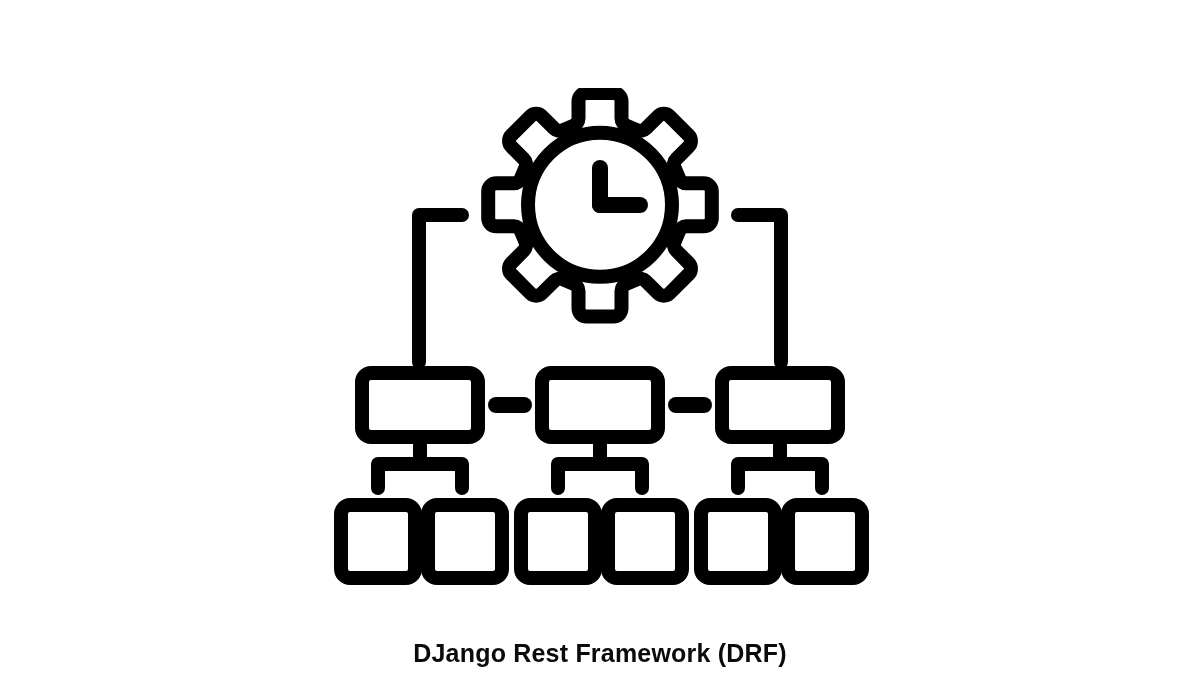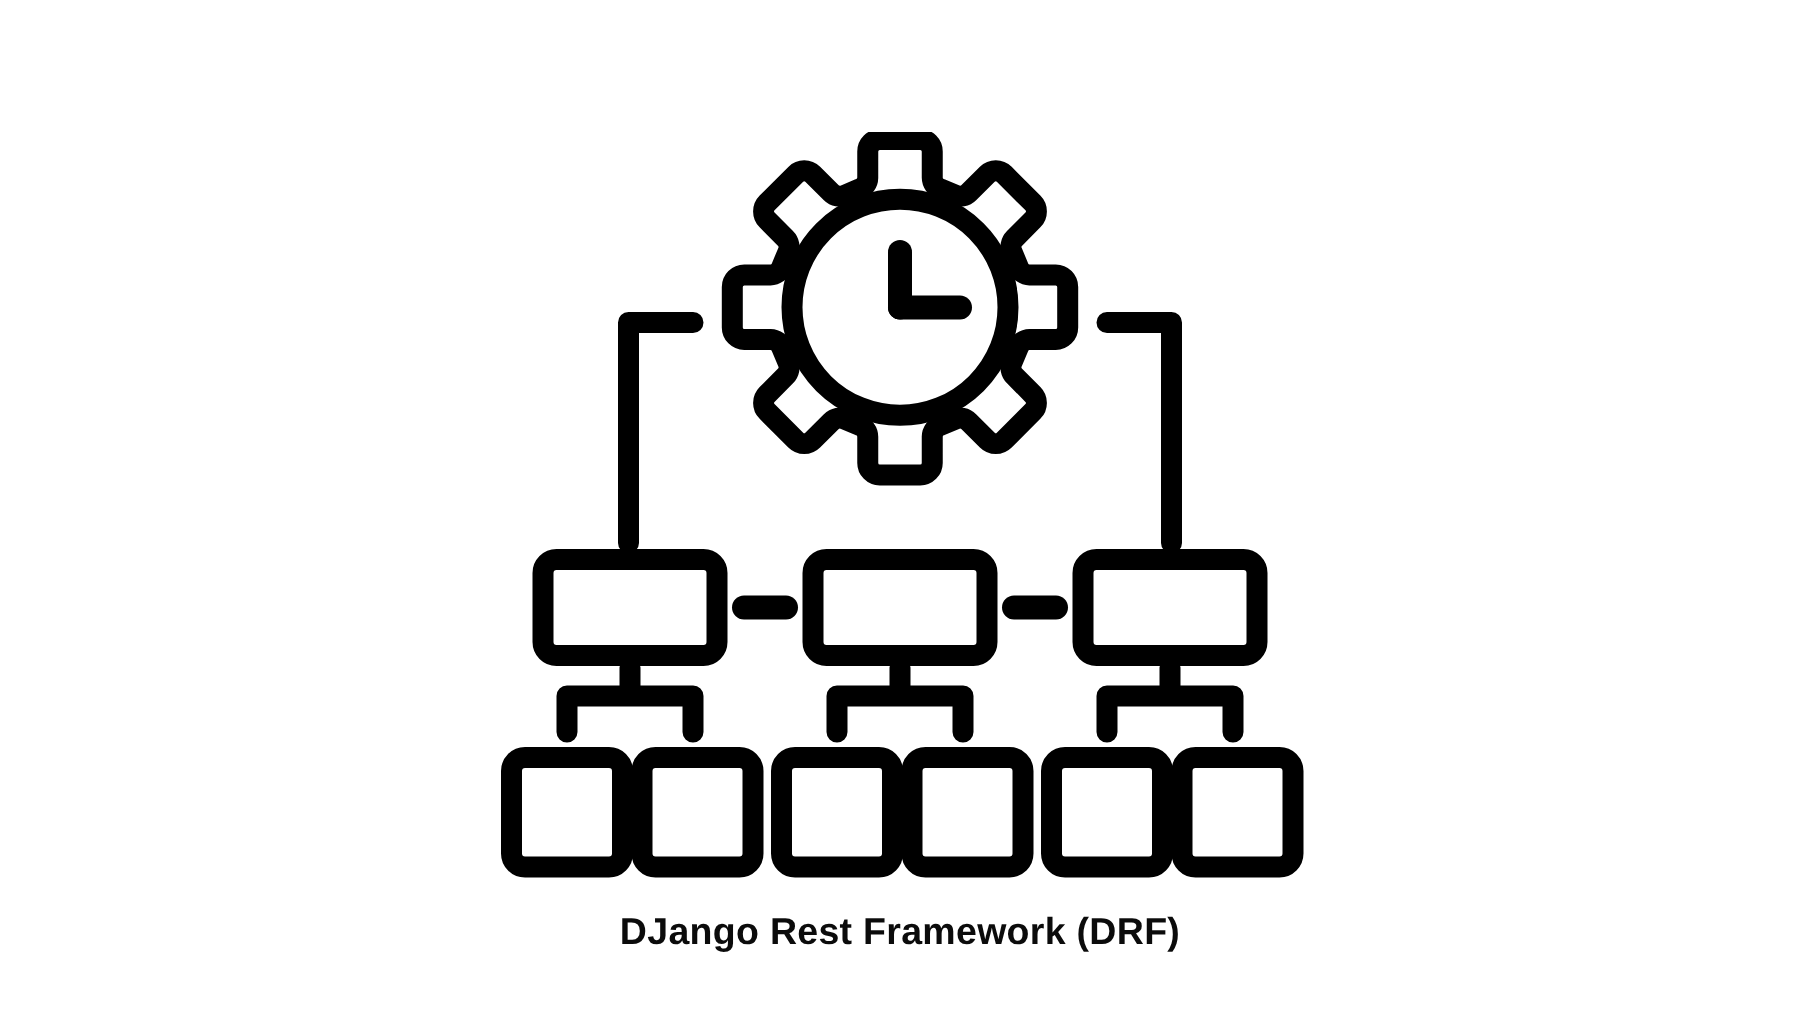--- a/index.html
+++ b/index.html
@@ -30,21 +30,21 @@
     align-items: center;
     justify-content: flex-start;
   }
   .diagram-svg {
     display: block;
     margin-top: 88px;
   }
   .caption {
     position: absolute;
     left: 0;
-    top: 606px;
+    top: 638px;
     width: 1200px;
     text-align: center;
     font-family: "Liberation Sans", sans-serif;
     font-size: 25px;
     font-weight: bold;
     letter-spacing: 0.2px;
     color: #0b0b0b;
     line-height: 1.2;
     user-select: none;
   }

